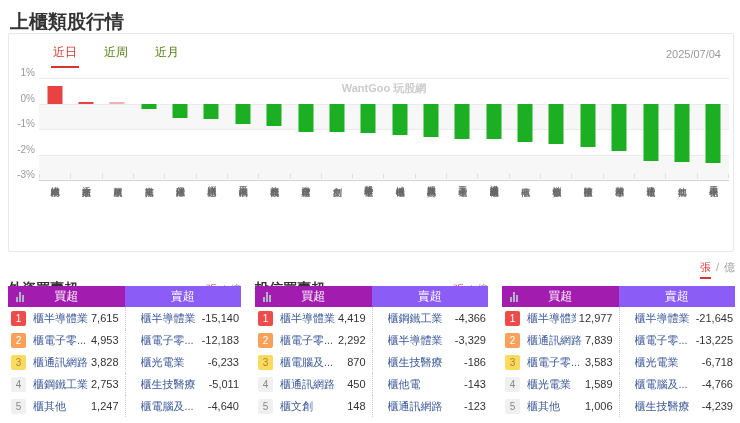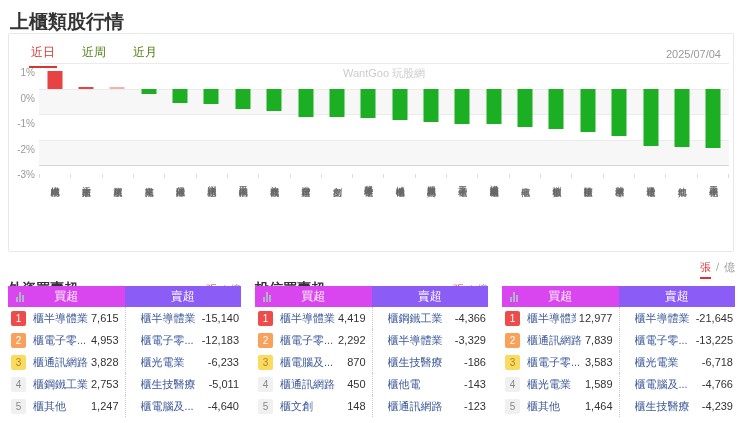--- a/index.html
+++ b/index.html
@@ -5,26 +5,26 @@
   * { margin:0; padding:0; box-sizing:border-box; }
   html,body { width:740px; height:423px; background:#fff; overflow:hidden;
               font-family:"Liberation Sans", sans-serif; color:#333; }
   .page-title { position:absolute; left:10px; top:9px; font-size:19px; font-weight:bold; color:#333; }
 
   
   .card { position:absolute; left:8px; top:33px; width:726px; height:219px;
           border:1px solid #e8e8e8; border-radius:2px; background:#fff; }
   .card-head { position:absolute; left:14px; right:12px; top:7px; height:26px; display:flex; align-items:center; }
   .chart-title { font-size:13px; font-weight:bold; color:#333; letter-spacing:.5px; }
-  .tabs { display:flex; margin-left:6px; gap:23px; }
+  .tabs { display:flex; margin-left:28px; gap:23px; }
   .tab { font-size:12px; color:#4d7c0f; padding:3px 2px 5px; cursor:pointer; }
   .tab.active { color:#d9342f; border-bottom:2px solid #d9342f; }
   .chart-date { margin-left:auto; font-size:11px; color:#9b9b9b; }
 
-  .plot { position:absolute; left:30px; right:4px; top:29px; height:102px; }
+  .plot { position:absolute; left:30px; right:4px; top:44px; height:102px;font-weight:bold; }
   .band, .gline { position:absolute; left:0; right:0; }
   .band { height:25.5px; background:#f7f7f7; }
   .gline { height:1px; background:#ebebeb; }
   .gline.axis { background:#d5d5d5; }
   .wm { position:absolute; top:3px; width:100%; text-align:center; font-size:11px; color:#ccc; }
   .bars { position:absolute; left:0; right:0; top:0; bottom:0; display:flex; }
   .slot { flex:1; position:relative; }
   .bar { position:absolute; left:50%; transform:translateX(-50%); width:15px; }
   .ticksrow { position:absolute; left:30px; right:4px; top:140px; height:4px; display:flex; border-left:1px solid #ddd; }
   .tick { flex:1; border-right:1px solid #ddd; }
@@ -38,21 +38,21 @@
   
   .tables { position:absolute; left:8px; top:260px; width:727px; display:flex; gap:14px; }
   .tbl { flex:1; min-width:0; }
   .tbl-head { display:flex; align-items:baseline; height:26px; }
   .tbl-title { font-size:14px; font-weight:bold; color:#333;margin-top:20px; }
   .unit-toggle { margin-left:auto; font-size:11px; color:#aaa; display:flex; align-items:baseline; gap:5px; }
   .unit { cursor:pointer; color:#999; padding-bottom:2px; }
   .unit.active { color:#d9342f; border-bottom:2px solid #d9342f; }
   .thead { display:flex; height:21px; font-size:12px; color:#fff; }
   .thead .th { width:50%; display:flex; align-items:center; justify-content:center; position:relative; }
-  .thead .th.buy { background:#d946ef; }
+  .thead .th.buy { background:#a21caf; }
   .thead .th.sell { background:#8b5cf6; }
   .rank-icon { position:absolute; left:8px; top:50%; transform:translateY(-50%); display:flex;
                align-items:flex-end; gap:1px; height:10px; }
   .rank-icon i { display:block; width:2px; background:#aeb4c6; }
   .rank-icon i:nth-child(1){height:5px;} .rank-icon i:nth-child(2){height:10px;} .rank-icon i:nth-child(3){height:7px;}
   .row { display:flex; align-items:center; height:22px; }
   .half { width:50%; display:flex; align-items:center; min-width:0; }
   .half.buy { padding:0 6px 0 3px; }
   .half.sell { padding:0 2px 0 8px; border-left:1px dotted #ccc; align-self:stretch; }
   .badge { width:15px; height:15px; border-radius:2px; font-size:10px; flex:none;
@@ -484,21 +484,21 @@
           </div>
           <div class="half sell">
             <div class="rname">櫃電腦及...</div>
             <div class="rval">-4,766</div>
           </div>
         </div>
         <div class="row">
           <div class="half buy">
             <div class="badge r5">5</div>
             <div class="rname">櫃其他</div>
-            <div class="rval">1,464</div>
+            <div class="rval">1,006</div>
           </div>
           <div class="half sell">
             <div class="rname">櫃生技醫療</div>
             <div class="rval">-4,239</div>
           </div>
         </div>
       </div>
   </div>
 </div>
 

